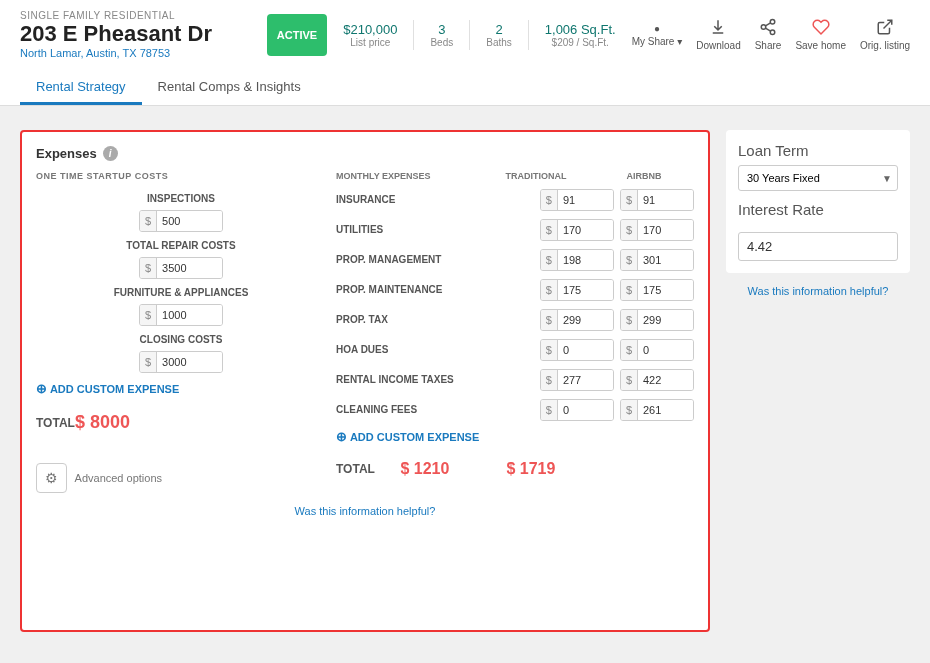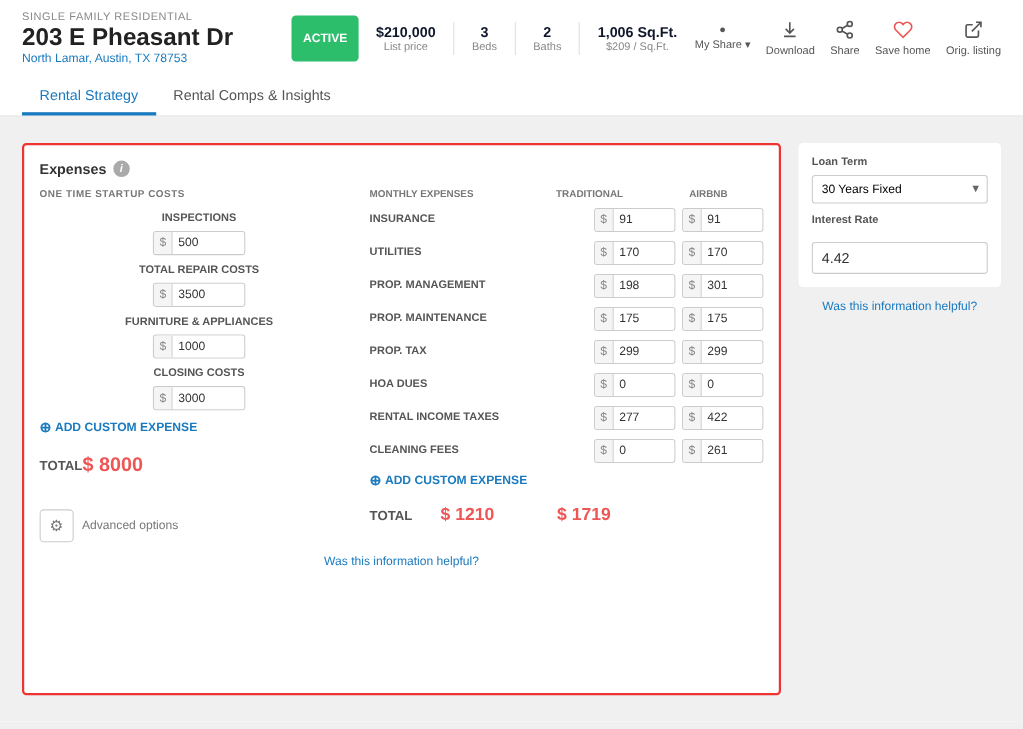--- a/index.html
+++ b/index.html
@@ -8,21 +8,21 @@
     
     .header { background: #fff; padding: 10px 20px 0 20px; border-bottom: 1px solid #ddd; }
     .header-top { display: flex; align-items: center; gap: 16px; padding-bottom: 8px; }
     .property-info { flex: 1; }
     .property-type { font-size: 10px; color: #888; text-transform: uppercase; letter-spacing: 0.5px; }
     .property-name { font-size: 22px; font-weight: bold; color: #222; line-height: 1.2; }
     .property-address { font-size: 11px; color: #1a7abf; }
     .active-badge { background: #2dbe6c; color: #fff; font-size: 11px; font-weight: bold; padding: 15px 10px; border-radius: 4px; white-space: nowrap; text-align: center; }
     .header-stats { display: flex; gap: 16px; align-items: center; }
     .stat-item { text-align: center; }
-    .stat-value { font-size: 13px; font-weight: bold; color: #0f172a; }
+    .stat-value { font-size: 13px; font-weight: normal; color: #0f766e; }
     .stat-label { font-size: 10px; color: #888; }
     .header-actions { display: flex; gap: 14px; align-items: center; }
     .action-btn { display: flex; flex-direction: column; align-items: center; font-size: 10px; color: #555; cursor: pointer; gap: 2px; }
     .action-btn svg { width: 18px; height: 18px; }
 
     
     .tabs { display: flex; gap: 0; margin-top: 4px; }
     .tab { padding: 8px 16px; font-size: 13px; cursor: pointer; color: #555; border-bottom: 3px solid transparent; }
     .tab.active { color: #1a7abf; border-bottom: 3px solid #1a7abf; font-weight: 500; }
 
@@ -70,21 +70,21 @@
 
     .advanced-options { display: flex; align-items: center; gap: 8px; margin-top: 14px; }
     .gear-btn { border: 1px solid #ccc; border-radius: 4px; padding: 6px 8px; cursor: pointer; background: #fff; color: #777; font-size: 14px; }
     .advanced-label { font-size: 11px; color: #777; }
 
     .helpful-text { text-align: center; font-size: 11px; color: #1a7abf; margin-top: 12px; cursor: pointer; }
 
     
     .sidebar { width: 200px; padding: 0 0 0 16px; }
     .sidebar-section { background: #fff; border-radius: 4px; padding: 12px; margin-bottom: 12px; }
-    .sidebar-label { font-size: 10px; color: #555; margin-bottom: 6px; font-weight: 700; }
+    .sidebar-label { font-size: 15px; color: #555; margin-bottom: 6px; font-weight: 400; }
     .select-wrapper { position: relative; display: inline-block; width: 100%; }
     .loan-select { width: 100%; padding: 6px 24px 6px 8px; border: 1px solid #ccc; border-radius: 3px; font-size: 11px; background: #fff; appearance: none; cursor: pointer; }
     .select-arrow { position: absolute; right: 6px; top: 50%; transform: translateY(-50%); font-size: 10px; color: #666; pointer-events: none; }
     .rate-input { width: 100%; padding: 6px 8px; border: 1px solid #ccc; border-radius: 3px; font-size: 13px; color: #333; margin-top: 8px; }
     .helpful-link { color: #1a7abf; font-size: 11px; cursor: pointer; text-align: center; margin-top: 10px; }
 
     .divider { width: 1px; height: 30px; background: #e0e0e0; }
   </style>
 </head>
 <body>

